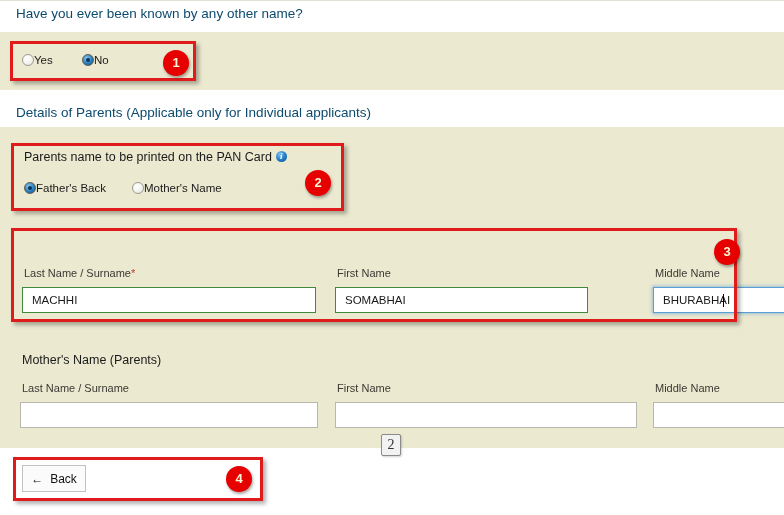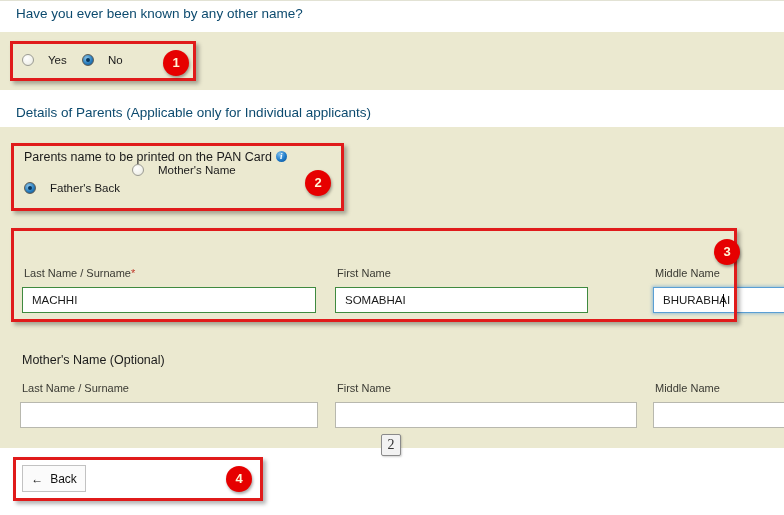--- a/index.html
+++ b/index.html
@@ -71,21 +71,21 @@
   .radio.checked::after {
     content: "";
     position: absolute;
     left: 50%; top: 50%;
     width: 4px; height: 4px;
     margin-left: -2px; margin-top: -2px;
     border-radius: 50%;
     background: #05355e;
   }
   .radio-label {
-    margin-left: 14px;
+    margin-left: 0;
     font-size: 11.5px;
     color: #1a1a1a;
   }
 
   
   .panel {
     position: absolute;
     background: #ebe9d0;
     box-sizing: border-box;
   }
@@ -252,21 +252,21 @@
 
   <div class="panel" style="left:14px;top:144px;width:330px;height:52px;">
     <div class="panel-title" style="position:absolute;left:10px;top:6px;">
       <span>Parents name to be printed on the PAN Card</span><span class="info-icon"></span>
     </div>
 
     <div class="radio-wrap" style="position:absolute;left:10px;top:38px;">
       <span class="radio checked"></span>
       <span class="radio-label">Father's Back</span>
     </div>
-    <div class="radio-wrap" style="position:absolute;left:118px;top:20px;">
+    <div class="radio-wrap" style="position:absolute;left:118px;top:38px;">
       <span class="radio"></span>
       <span class="radio-label">Mother's Name</span>
     </div>
   </div>
 
   <div class="anno-box" style="left:11px;top:143px;width:333px;height:68px;"></div>
   <div class="anno-badge" style="left:305px;top:170px;">2</div>
 
 
   <div class="field-label" style="left:24px;top:267px;">
@@ -277,21 +277,21 @@
   <div class="field-label" style="left:337px;top:267px;">First Name</div>
   <input class="tfield filled" style="left: 335px; top: 287px; width: 253px;" value="SOMABHAI">
 
   <div class="field-label" style="left:655px;top:267px;">Middle Name</div>
   <input class="tfield focused" style="left: 653px; top: 287px; width: 300px;" value="BHURABHAI">
   <div class="caret" style="left:723px;top:294px;"></div>
 
   <div class="anno-box" style="left:11px;top:228px;width:726px;height:94px;"></div>
   <div class="anno-badge" style="left:714px;top:239px;">3</div>
 
-  <div class="panel-title" style="position:absolute;left:22px;top:353px;">Mother's Name (Optional)</div>
+  <div class="panel-title" style="position:absolute;left:22px;top:353px;">Mother's Name (Parents)</div>
 
   <div class="field-label" style="left:22px;top:382px;">Last Name / Surname</div>
   <input class="tfield" style="left: 20px; top: 402px; width: 298px;" placeholder="">
 
   <div class="field-label" style="left:337px;top:382px;">First Name</div>
   <input class="tfield" style="left: 335px; top: 402px; width: 302px;" placeholder="">
 
   <div class="field-label" style="left:655px;top:382px;">Middle Name</div>
   <input class="tfield" style="left: 653px; top: 402px; width: 300px;" placeholder="">
 

